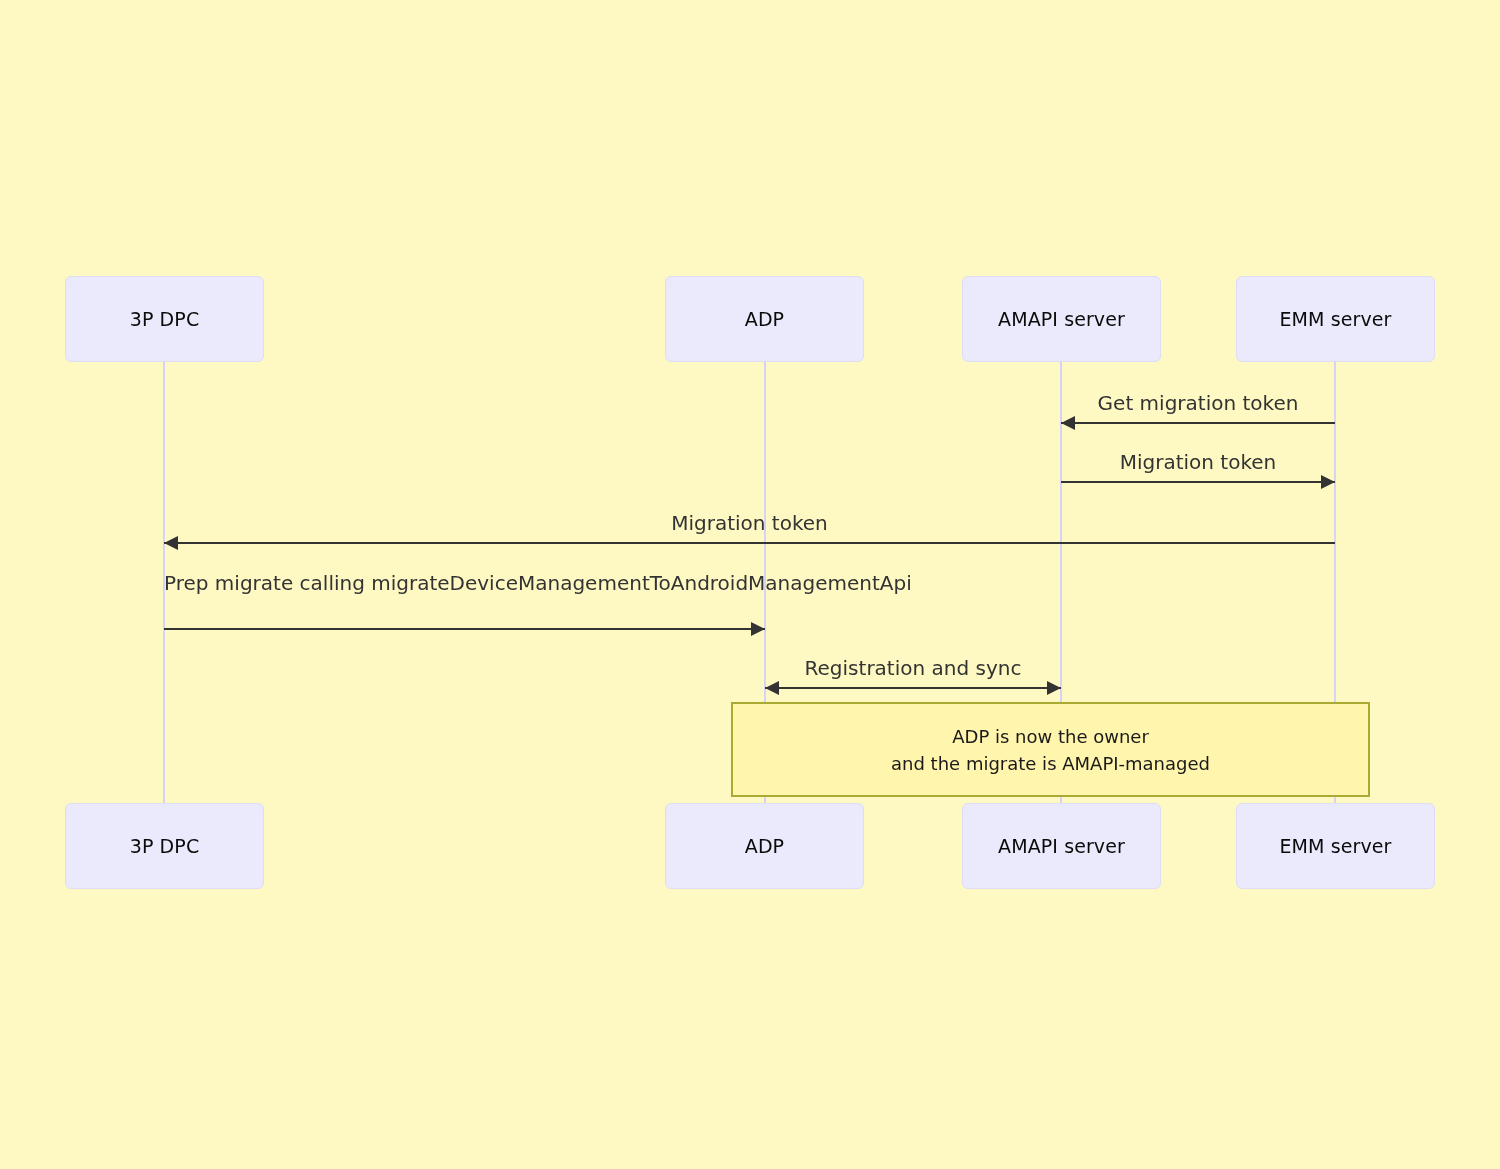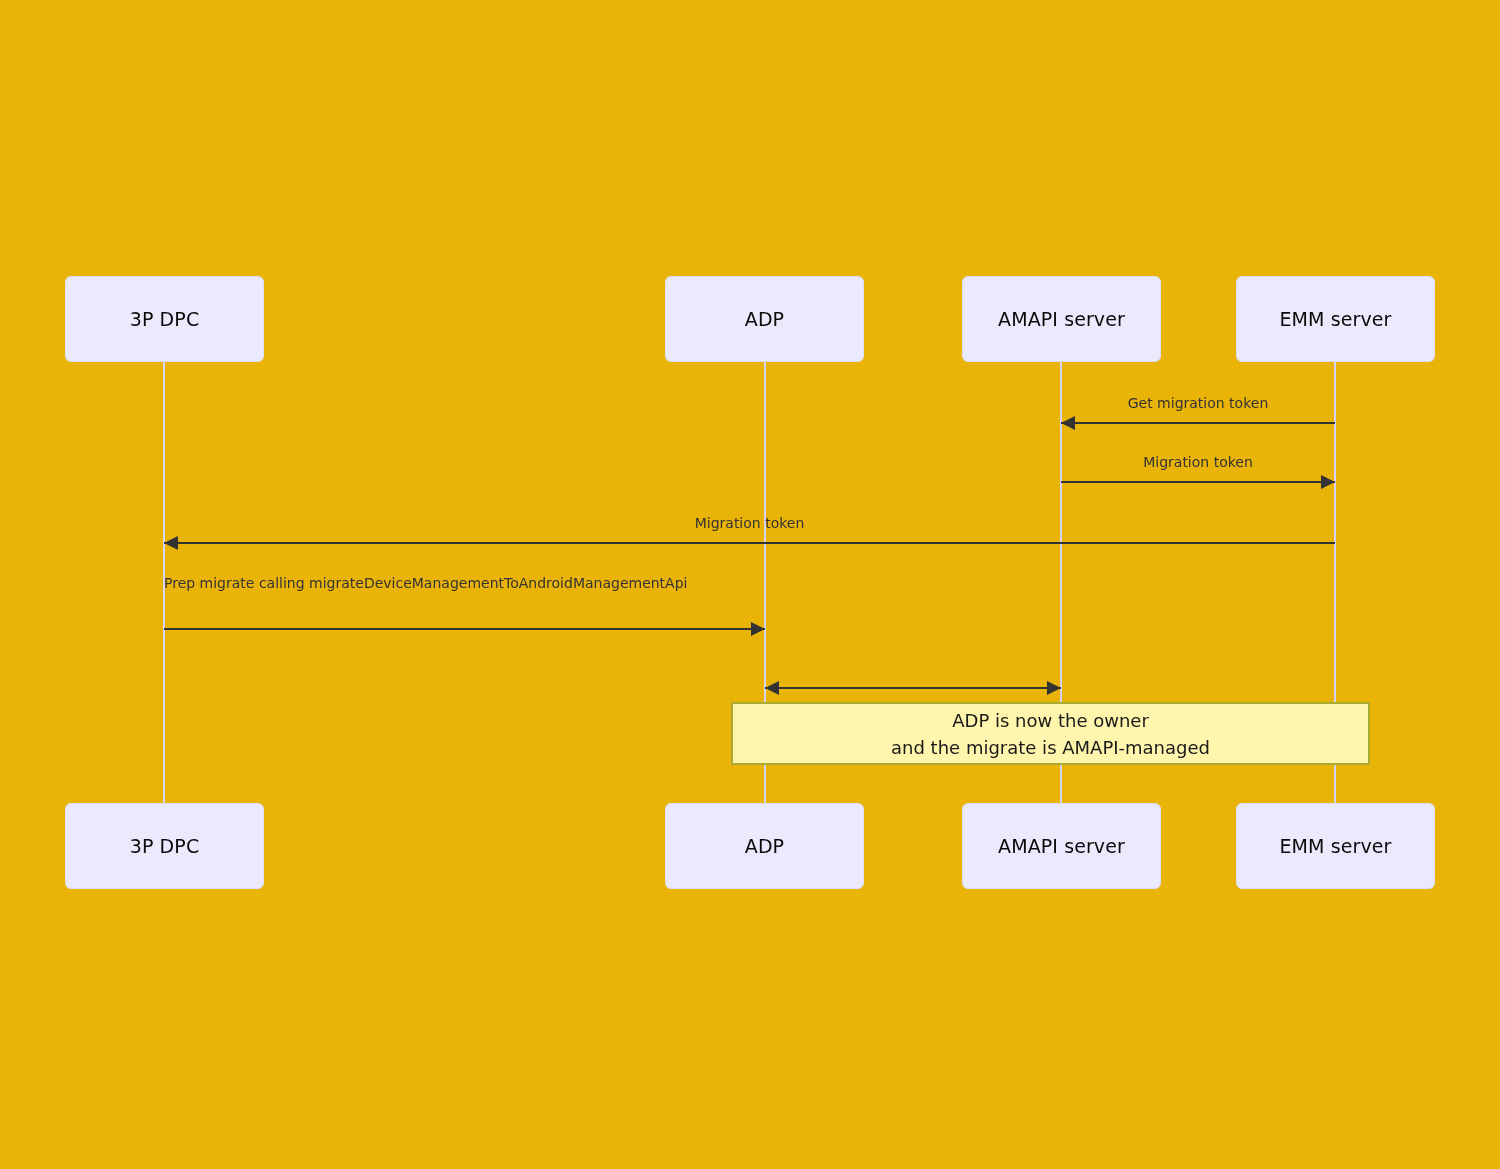--- a/index.html
+++ b/index.html
@@ -10,21 +10,21 @@
   body {
     width: 1500px;
     height: 1169px;
     font-family: "DejaVu Sans", sans-serif;
     overflow: hidden;
   }
   #diagram {
     position: relative;
     width: 1500px;
     height: 1169px;
-    background: #eab308;
+    background: #fef9c3;
     text-decoration: underline;
   }
   .lifeline {
     position: absolute;
     width: 2px;
     background: #d7d3f8;
   }
   .participant {
     position: absolute;
     box-sizing: border-box;
@@ -53,21 +53,21 @@
   }
   .arrowhead.right {
     border-left: 14px solid #333333;
   }
   .arrowhead.left {
     border-right: 14px solid #333333;
   }
   .msg-label {
     position: absolute;
     color: #333333;
-    font-size: 14px;
+    font-size: 20px;
     text-align: center;
     line-height: 26px;
     white-space: nowrap;
     font-family: "DejaVu Sans", sans-serif;
   }
   .note {
     position: absolute;
     box-sizing: border-box;
     background: #fff5ad;
     border: 2px solid #aaaa33;
@@ -117,25 +117,26 @@
   <div class="msg-line" style="left:164px; top:542px; width:1171px;"></div>
   <div class="arrowhead left" style="left:164px; top:536px;"></div>
 
   <div class="msg-label" style="left:164px; top:570px; width:519px;">
     <span>Prep migrate calling</span>
     <span>migrateDeviceManagementToAndroidManagementApi</span>
   </div>
   <div class="msg-line" style="left:164px; top:628px; width:601px;"></div>
   <div class="arrowhead right" style="left:751px; top:622px;"></div>
 
+  <div class="msg-label" style="left:765px; top:655px; width:296px;">Registration and sync</div>
   <div class="msg-line" style="left:765px; top:687px; width:296px;"></div>
   <div class="arrowhead left" style="left:765px; top:681px;"></div>
   <div class="arrowhead right" style="left:1047px; top:681px;"></div>
 
-  <div class="note" style="left:731px; top:702px; width:639px; height:63px;">
+  <div class="note" style="left:731px; top:702px; width:639px; height:95px;">
     <div class="note-text">
       <span>ADP is now the owner</span>
       <span>and the migrate is AMAPI-managed</span>
     </div>
   </div>
 
   <div class="participant" style="left:65px; top:803px; width:199px; height:86px;">
     <span>3P DPC</span>
   </div>
   <div class="participant" style="left:665px; top:803px; width:199px; height:86px;">

